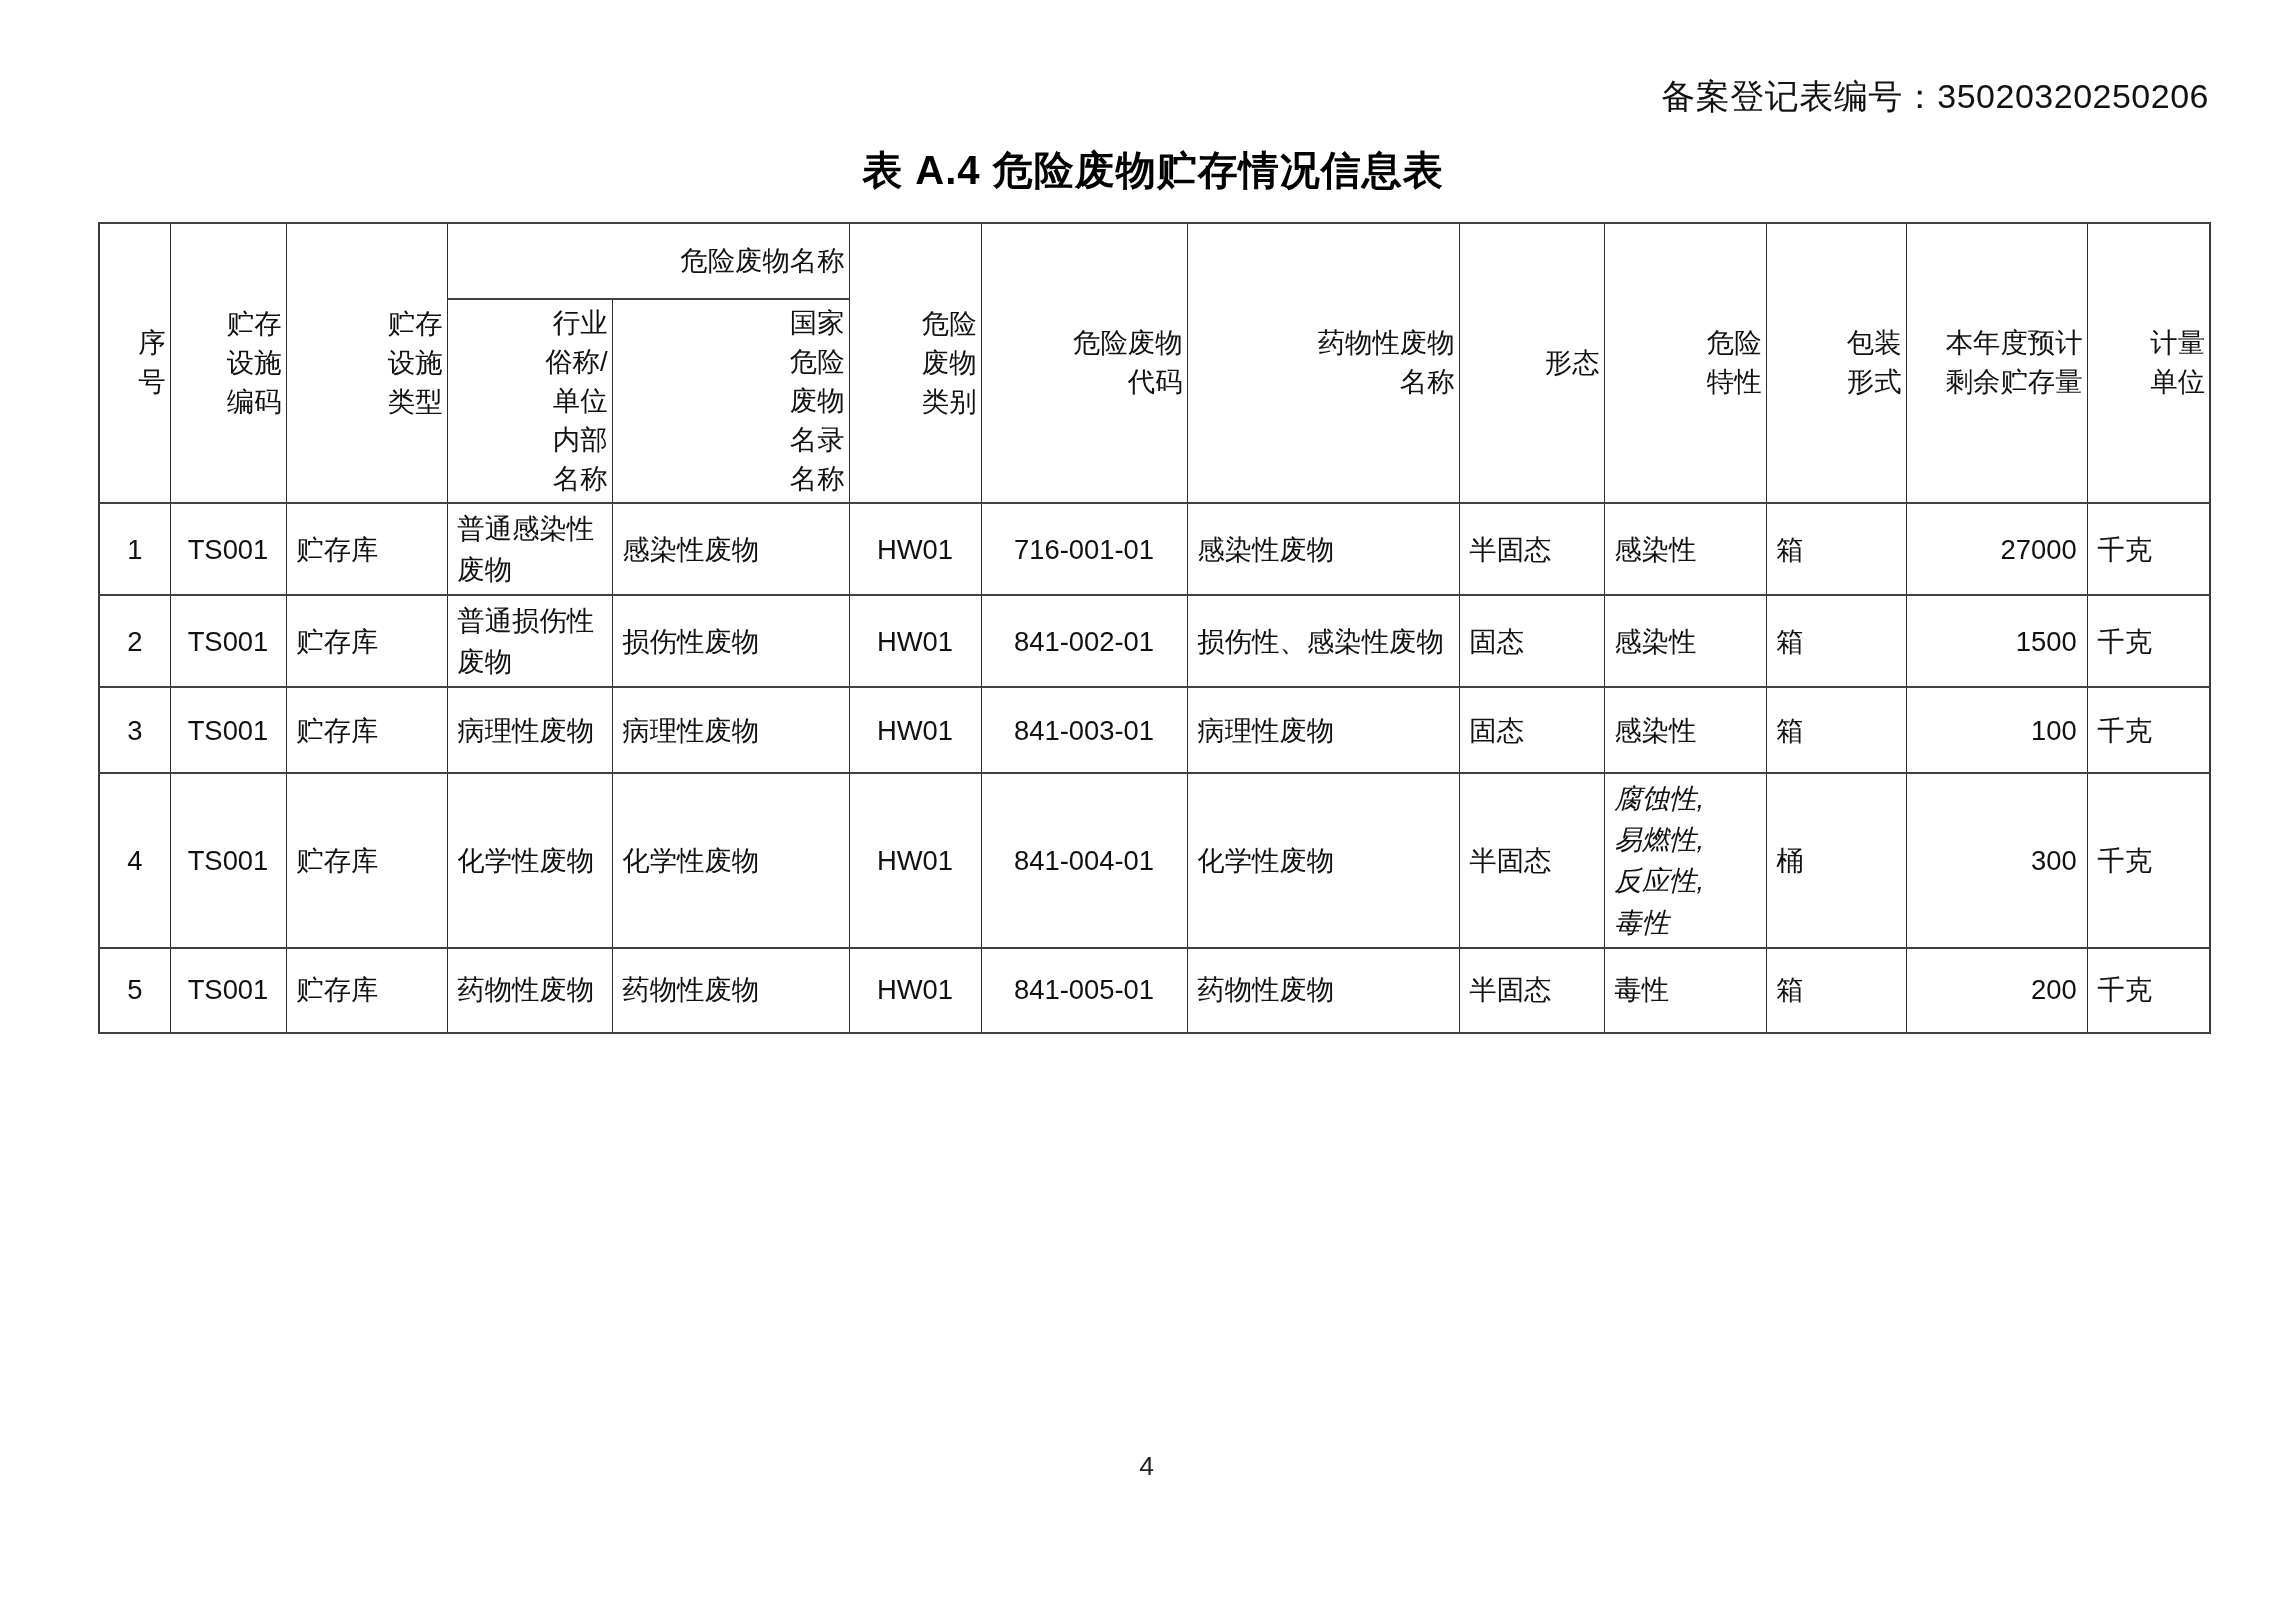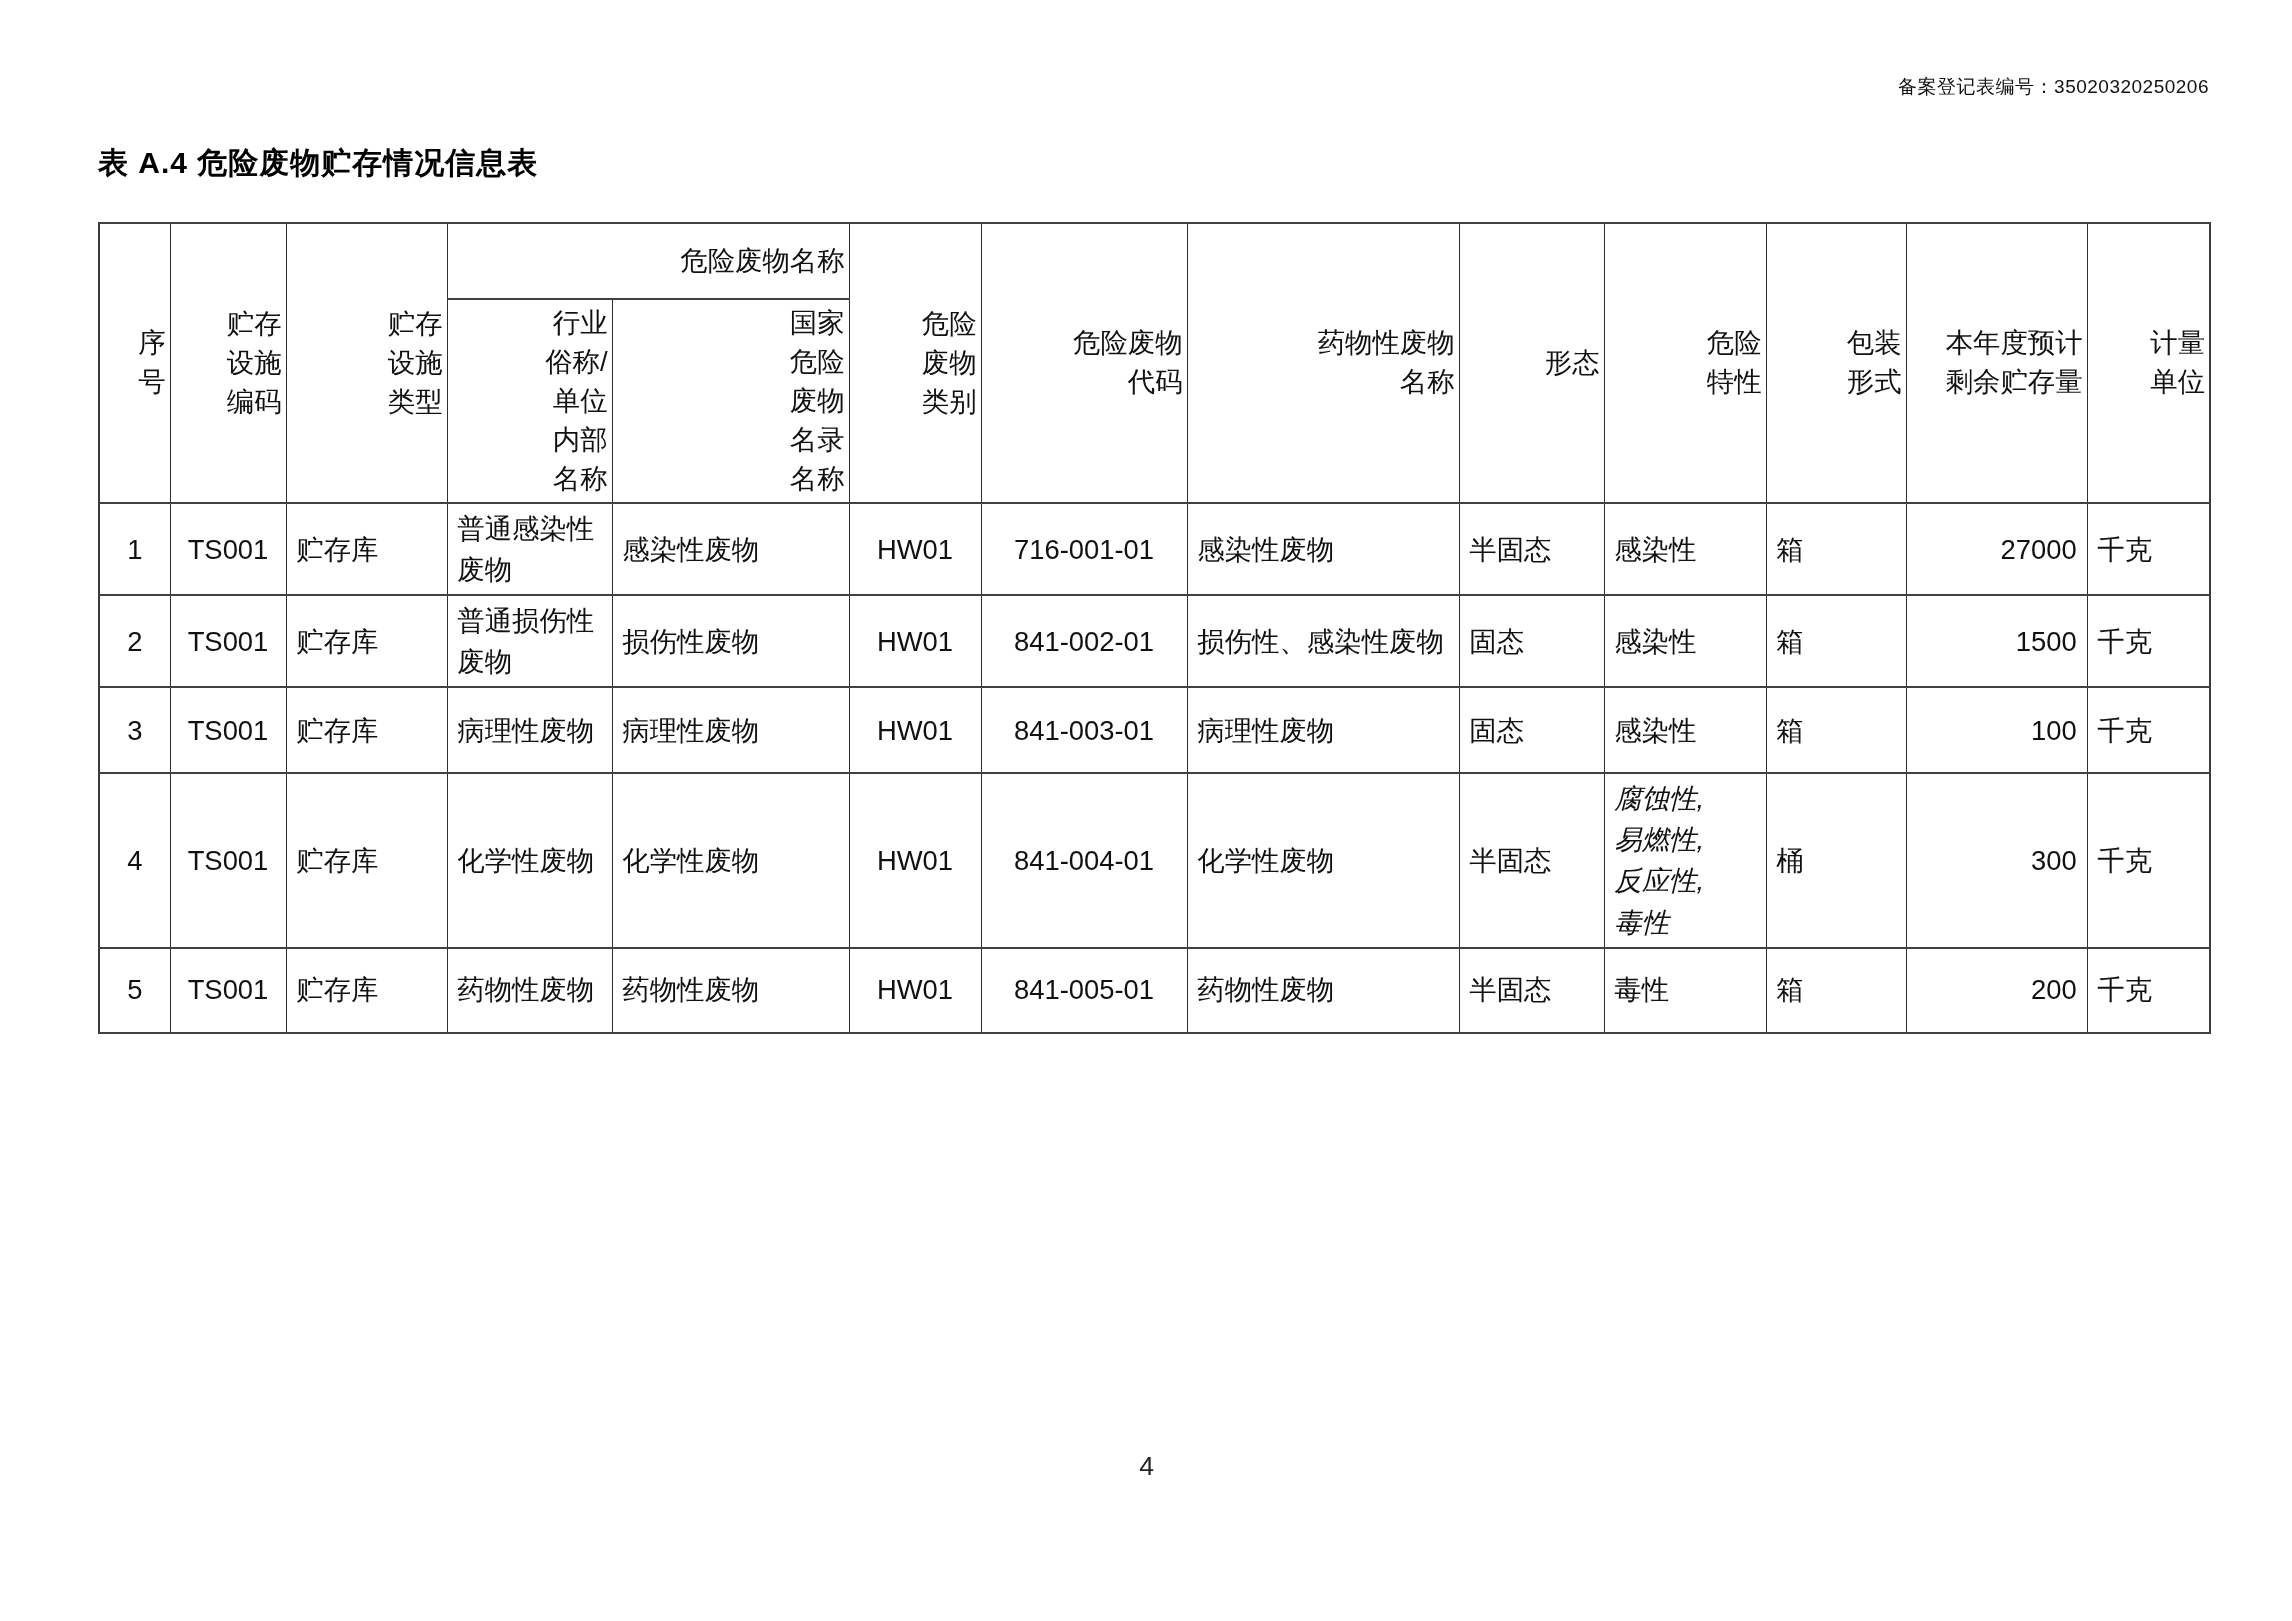--- a/index.html
+++ b/index.html
@@ -9,32 +9,32 @@
     font-family: "Liberation Sans", "DejaVu Sans", sans-serif;
     color: #1a1a1a;
     position: relative;
   }
   .page { position: absolute; inset: 0; background: #ffffff; }
 
   .reg-number {
     position: absolute;
     top: 74px;
     right: 84px;
-    font-size: 19px;
+    font-size: 34px;
     letter-spacing: 0.5px;
     color: #111;
   }
 
   .doc-title {
     position: absolute;
     top: 143px;
     left: 98px;
     width: 2110px;
-    text-align: left;
-    font-size: 30px;
+    text-align: center;
+    font-size: 40px;
     font-weight: bold;
     color: #000;
     letter-spacing: 1px;
   }
 
   table.waste-table {
     position: absolute;
     left: 98px;
     top: 222px;
     width: 2110px;

